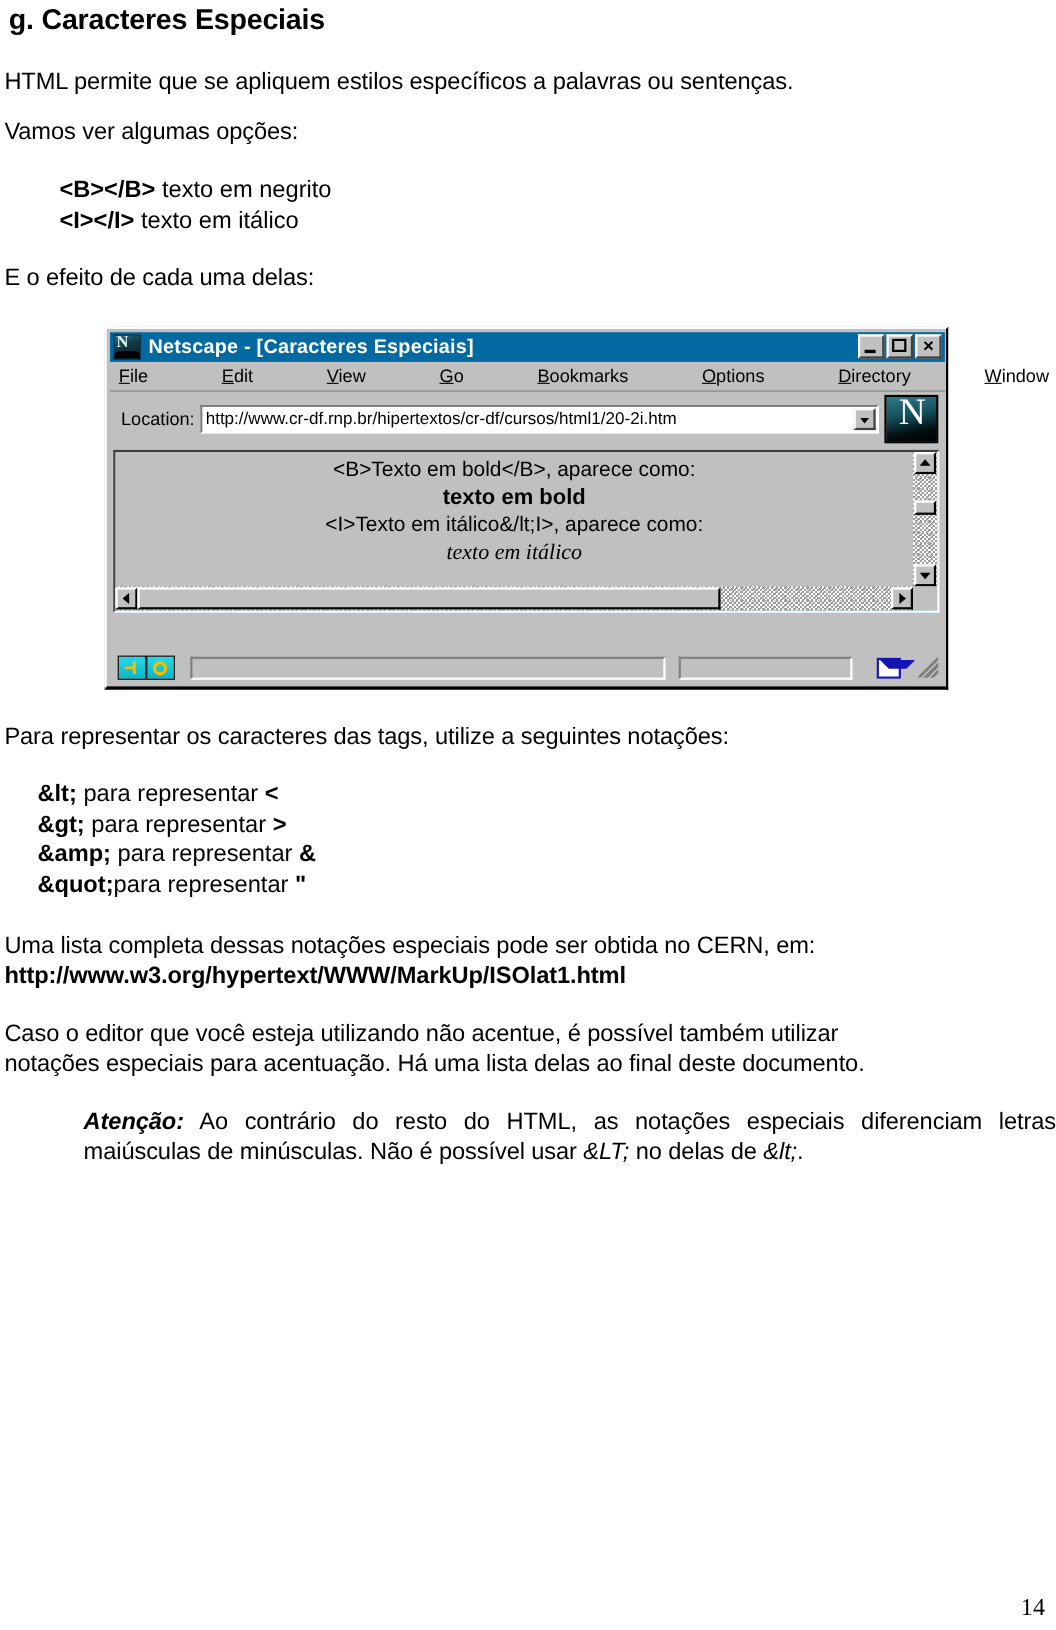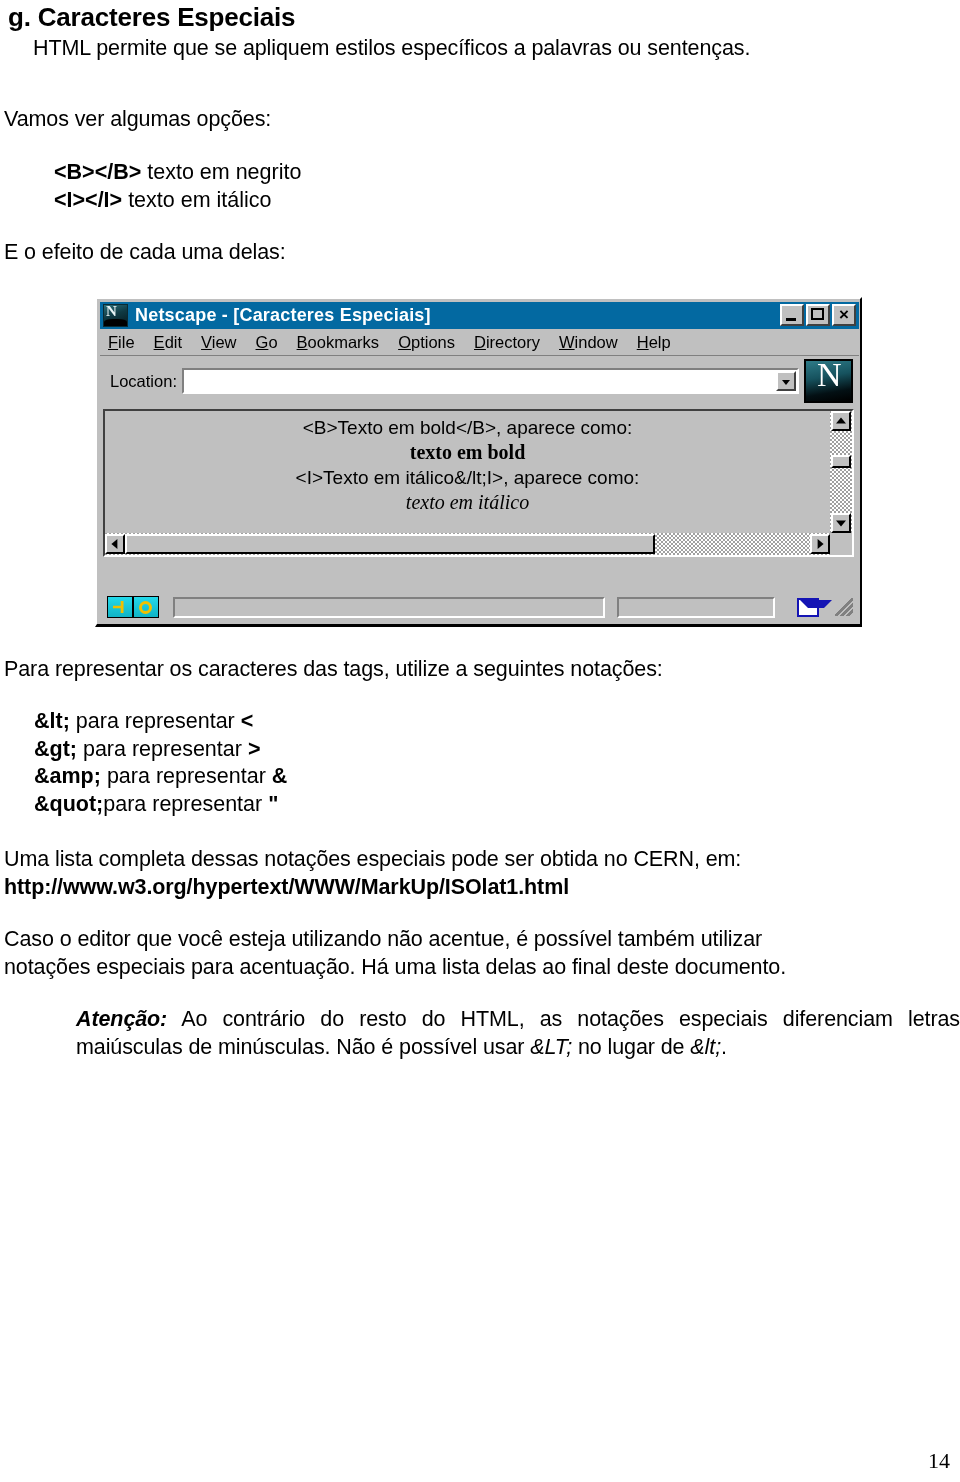--- a/index.html
+++ b/index.html
@@ -34,21 +34,21 @@
     white-space: nowrap;
   }
 
   .para {
     position: absolute;
     font-size: 21.5px;
     line-height: 28px;
     letter-spacing: -0.1px;
   }
 
-  .p-intro   { left: 4px;  top: 34px; margin-left: 29px;  }
+  .p-intro   { left: 4px;  top: 60px;  }
   .p-vamos   { left: 4px;  top: 105px; }
 
   .tag-block {
     position: absolute;
     left: 54px;
     top: 158px;
     font-size: 21.5px;
     line-height: 28px;
   }
   .tag-block .tagname { font-weight: bold; margin-top: 16px; }
@@ -192,20 +192,21 @@
     position: absolute;
     left: 3px; top: 31px;
     width: 759px;
     height: 26px;
     background: #c0c0c0;
     display: flex;
     align-items: center;
     padding-left: 8px;
     box-sizing: border-box;
     border-bottom: 1px solid #808080;
+    gap: 48px;
   }
   .menu-item {
     font-size: 16.5px;
     color: #000;
     margin-right: 19px;
     white-space: nowrap;
   }
   .menu-item u { text-decoration: underline; }
 
   .location-bar {
@@ -300,21 +301,21 @@
     padding-top: 4px;
     box-sizing: border-box;
     overflow: hidden;
   }
   .content-page div {
     font-size: 19px;
     line-height: 25px;
     color: #000;
     font-family: "Liberation Sans", sans-serif;
   }
-  .content-page .bold   { font-weight: bold; font-family:Liberation Serif, serif; font-size:20px;}
+  .content-page .bold   { font-weight: bold; font-family:Liberation Sans, sans-serif; font-size:20px;}
   .content-page .italic { font-style: italic; font-family:"Liberation Serif", serif; font-size:20px;}
 
   .vscroll {
     position: absolute;
     right: 0; top: 0;
     width: 22px; bottom: 22px;
     background-color:#c0c0c0;
     background-image:
       linear-gradient(45deg,#ffffff 25%, transparent 25%, transparent 75%, #ffffff 75%),
       linear-gradient(45deg,#ffffff 25%, #a0a0a0 25%, #a0a0a0 75%, #ffffff 75%);
@@ -520,20 +521,21 @@
       <div class="menu-item"><u>B</u><span>ookmarks</span></div>
       <div class="menu-item"><u>O</u><span>ptions</span></div>
       <div class="menu-item"><u>D</u><span>irectory</span></div>
       <div class="menu-item"><u>W</u><span>indow</span></div>
       <div class="menu-item"><u>H</u><span>elp</span></div>
     </div>
 
     <div class="location-bar">
       <div class="location-label">Location:</div>
       <div class="location-input">
+        <span>http://www.cr-df.rnp.br/hipertextos/cr-df/cursos/html1/20-2i.htm</span>
         <span class="loc-dropdown"></span>
       </div>
       <div class="ns-logo-big"></div>
     </div>
 
     <div class="content-frame">
       <div class="content-page">
         <div>&lt;B&gt;Texto em bold&lt;/B&gt;, aparece como:</div>
         <div class="bold">texto em bold</div>
         <div>&lt;I&gt;Texto em itálico&amp;/lt;I&gt;, aparece como:</div>
@@ -594,18 +596,18 @@
   </div>
 
   <div class="para p-cern">
     <span>Uma lista completa dessas notações especiais pode ser obtida no CERN, em:</span>
     <span class="url">http://www.w3.org/hypertext/WWW/MarkUp/ISOlat1.html</span>
   </div>
 
   <div class="para p-caso">Caso o editor que você esteja utilizando não acentue, é possível também utilizar notações especiais para acentuação. Há uma lista delas ao final deste documento.</div>
 
   <div class="para p-atencao">
-    <b>Atenção:</b><span> Ao contrário do resto do HTML, as notações especiais diferenciam letras maiúsculas de minúsculas. Não é possível usar </span><i>&amp;LT;</i><span> no lugar de </span><i>&amp;lt;</i><span>.</span>
+    <b>Atenção:</b><span> Ao contrário do resto do HTML, as notações especiais diferenciam letras maiúsculas de minúsculas. Não é possível usar </span><i>&amp;LT;</i><span> no delas de </span><i>&amp;lt;</i><span>.</span>
   </div>
 
   <div class="page-number">14</div>
 
 </div>
 
 </body></html>

